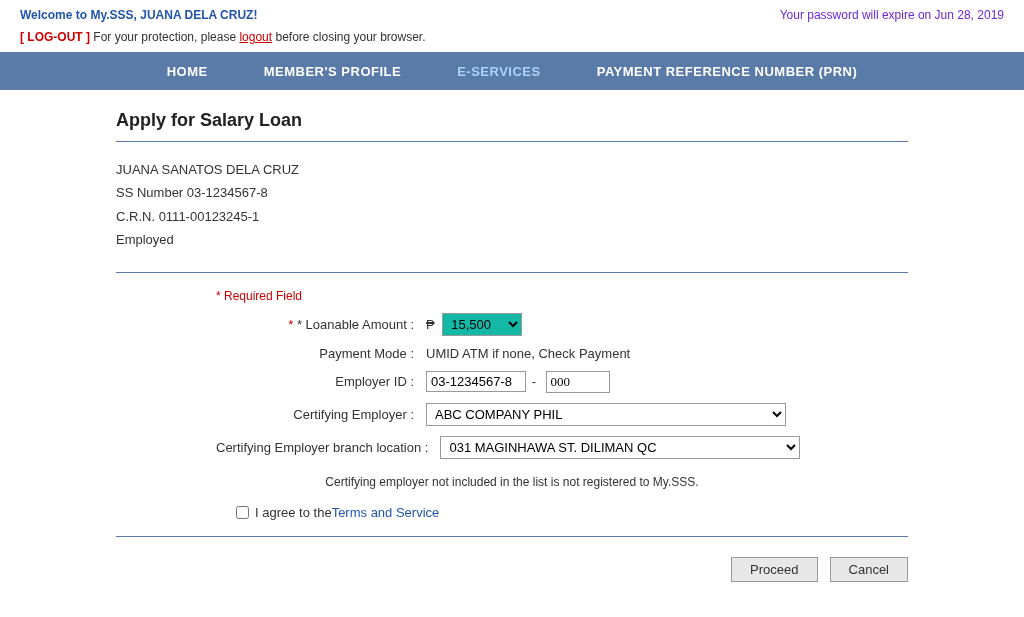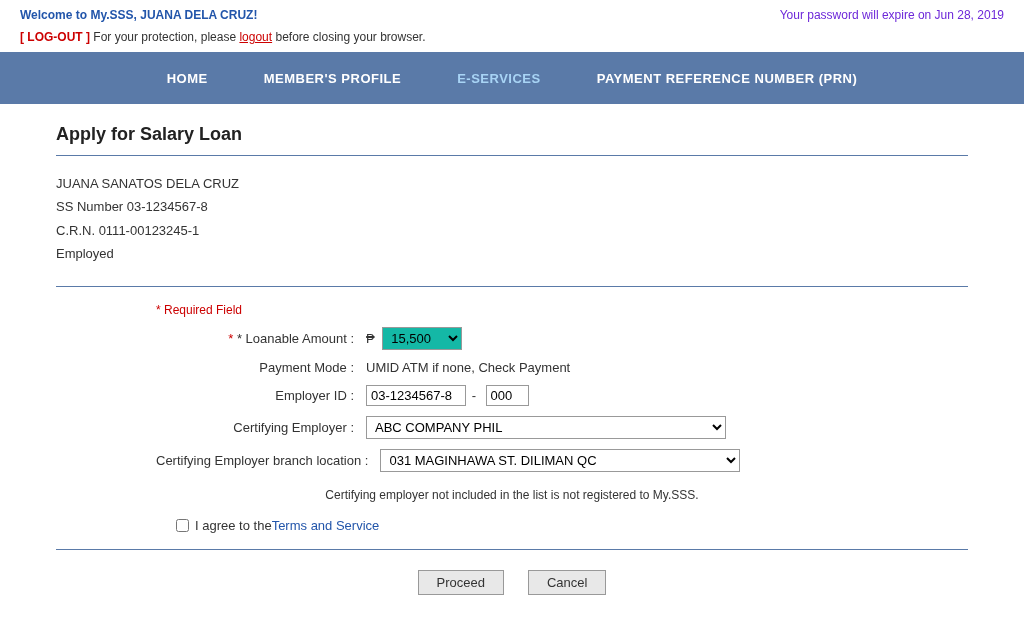--- a/index.html
+++ b/index.html
@@ -10,26 +10,26 @@
     .welcome-text { font-size: 12px; color: #333; }
     .welcome-text span { color: #2255aa; font-weight: bold; }
     .password-expiry { font-size: 12px; color: #6d28d9; text-align: right; }
 
     
     .logout-bar { padding: 4px 20px 8px 20px; font-size: 12px; color: #333; }
     .logout-bracket { color: #cc0000; font-weight: bold; }
     .logout-link { color: #cc0000; text-decoration: underline; cursor: pointer; text-align: center; }
 
     
-    nav { background: #5a7aa8; display: flex; justify-content: center; align-items: center; height: 52px; }
+    nav { background: #5a7aa8; display: flex; justify-content: center; align-items: center; height: 38px; }
     nav .nav-item { color: #fff; font-size: 13px; font-weight: bold; padding: 0 28px; cursor: pointer; text-decoration: none; letter-spacing: 0.5px; }
     nav .nav-item.active { color: #a8d4f5; }
 
     
-    .content { padding: 20px 56px; }
+    .content { padding: 20px 116px; }
     h1.page-title { font-size: 18px; font-weight: bold; color: #222; margin-bottom: 10px; }
     .divider { border: none; border-top: 1px solid #5a7aa8; margin: 6px 0 16px 0; }
     .divider-bottom { border: none; border-top: 1px solid #5a7aa8; margin: 16px 0; }
 
     
     .member-info { margin-bottom: 20px; font-size: 13px; line-height: 1.8; }
 
     
     .form-section { margin-left: 100px; }
     .required-note { color: #cc0000; font-size: 12px; margin-bottom: 10px; }
@@ -38,33 +38,33 @@
     .required-star { color: #cc0000; }
     .form-value { font-size: 13px; }
 
     
     .peso { font-size: 13px; margin-right: 4px; }
 
     select.amount-select { padding: 2px 4px; font-size: 13px; border: 1px solid #999; background: #14b8a6; min-width: 80px; }
     select.employer-select { padding: 2px 4px; font-size: 13px; border: 1px solid #999; background: #fff; min-width: 360px; }
 
     input.employer-id-input { width: 100px; padding: 2px 4px; font-size: 13px; border: 1px solid #999; }
-    input.employer-id-suffix { width: 43px; padding: 2px 4px; font-size: 13px; border: 1px solid #999; margin-left: 4px; }
+    input.employer-id-suffix { width: 64px; padding: 2px 4px; font-size: 13px; border: 1px solid #999; margin-left: 4px; font-family: Liberation Serif, serif; }
     .id-dash { margin: 0 2px; }
 
     
     .notice-text { text-align: center; font-size: 12px; color: #333; margin: 16px 0; }
 
     
     .agreement-row { display: flex; align-items: center; margin: 16px 0; font-size: 13px; }
     .agreement-row input[type="checkbox"] { margin-right: 6px; }
     .terms-link { color: #2255aa; text-decoration: none; text-align: right; }
 
     
-    .button-row { display: flex; justify-content: center; gap: 24px; margin-top: 20px; }
+    .button-row { display: flex; justify-content: flex-end; gap: 12px; margin-top: 20px; }
     button.btn { padding: 4px 18px; font-size: 13px; border: 1px solid #999; background: #e8e8e8; cursor: pointer; color: #333; }
   </style>
 </head>
 <body>
 
 <div class="top-header">
   <div class="welcome-text">
     <span>Welcome to My.SSS,</span>
     <span style="color:#2255aa;font-weight:bold;">JUANA DELA CRUZ!</span>
   </div>

